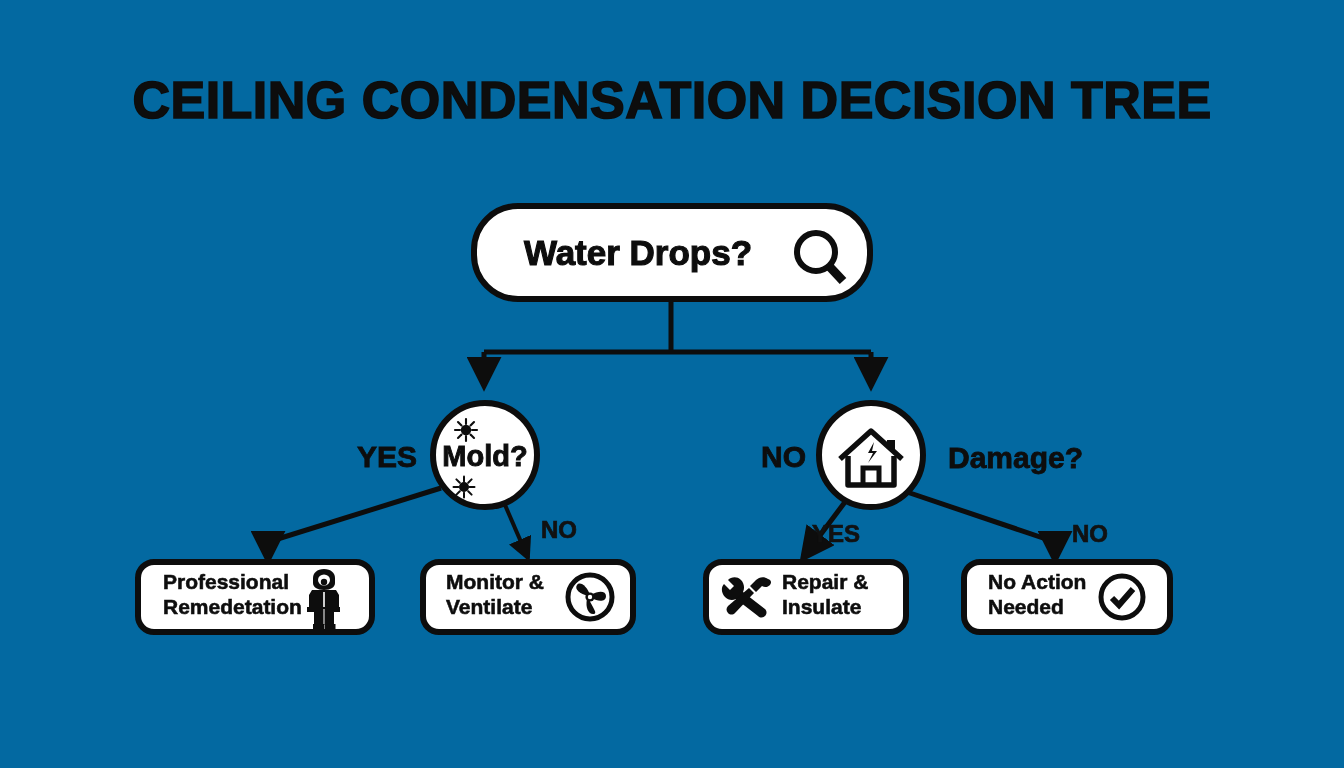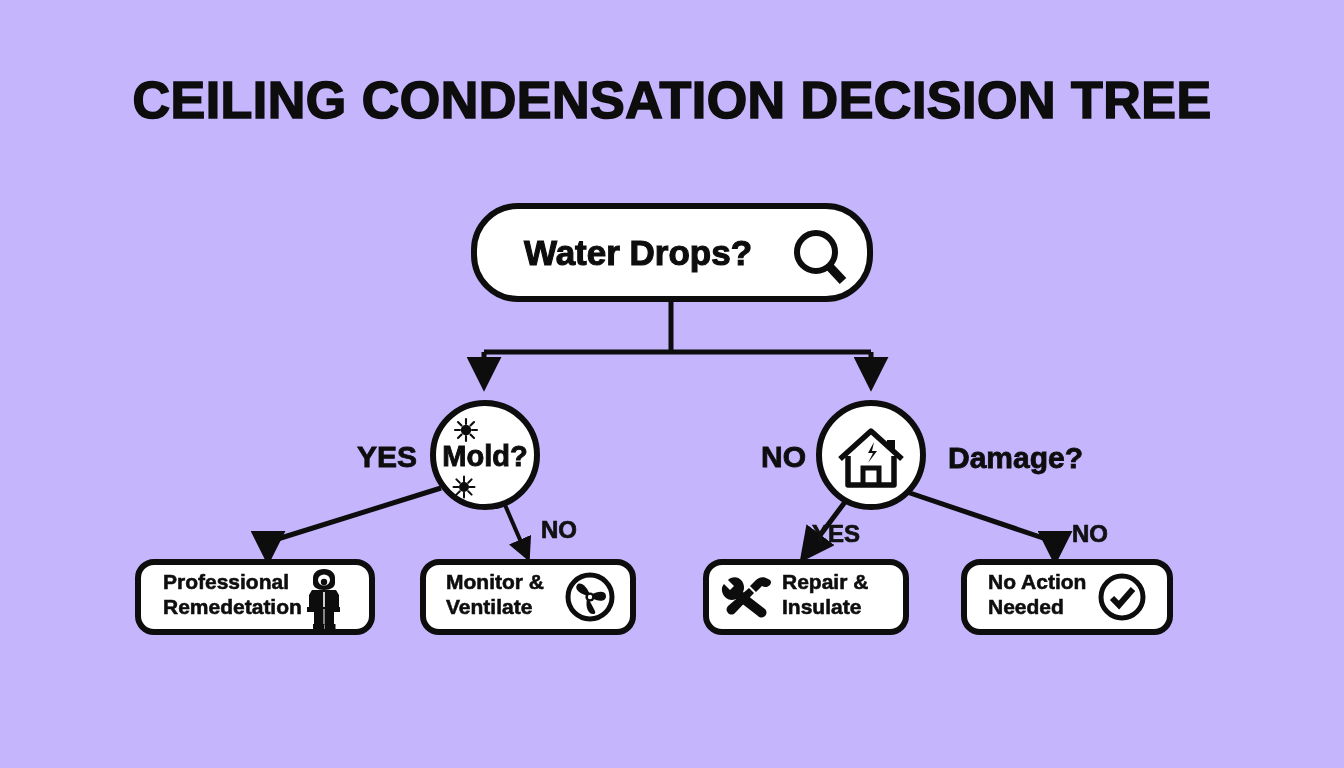--- a/index.html
+++ b/index.html
@@ -95,21 +95,21 @@
     fill: #0d0d0d;
   }
   .glyph-stroke {
     fill: none;
     stroke: #0d0d0d;
   }
 </style>
 </head>
 <body>
 
-<div id="canvas" style="background: #c4b5fd; text-align: center;">
+<div id="canvas" style="background: #0369a1; text-align: center;">
 
   <svg id="diagram-svg" viewBox="0 0 1344 768" xmlns="http://www.w3.org/2000/svg">
 
     <defs>
 
       <marker id="arrow" viewBox="0 0 12 12" refX="10" refY="6" markerWidth="7" markerHeight="7" orient="auto-start-reverse">
         <path d="M 0 0 L 12 6 L 0 12 z" fill="#0d0d0d"></path>
       </marker>
       <marker id="arrow-sm" viewBox="0 0 12 12" refX="10" refY="6" markerWidth="6" markerHeight="6" orient="auto-start-reverse">
         <path d="M 0 0 L 12 6 L 0 12 z" fill="#0d0d0d"></path>

